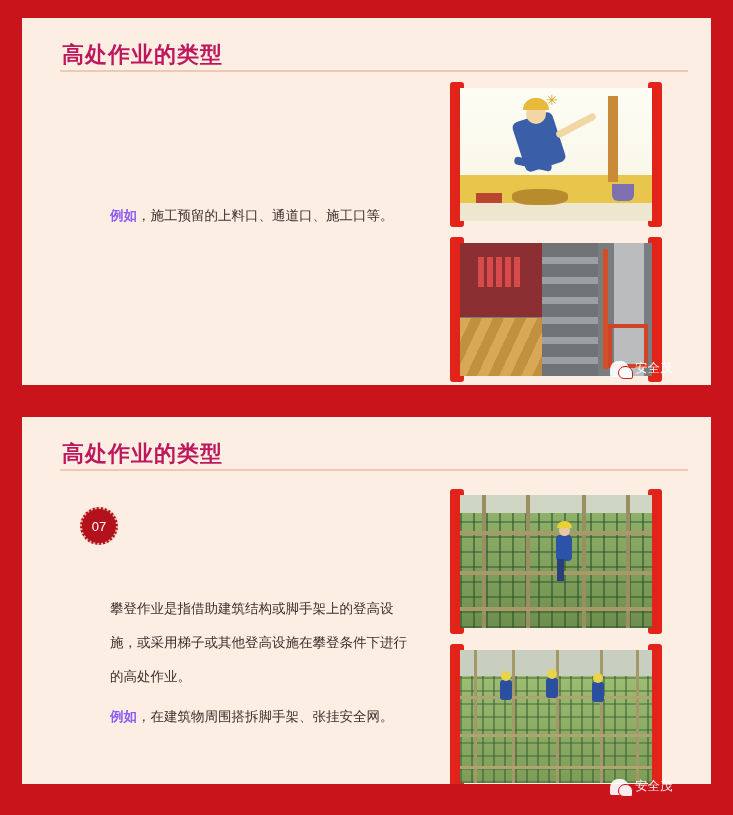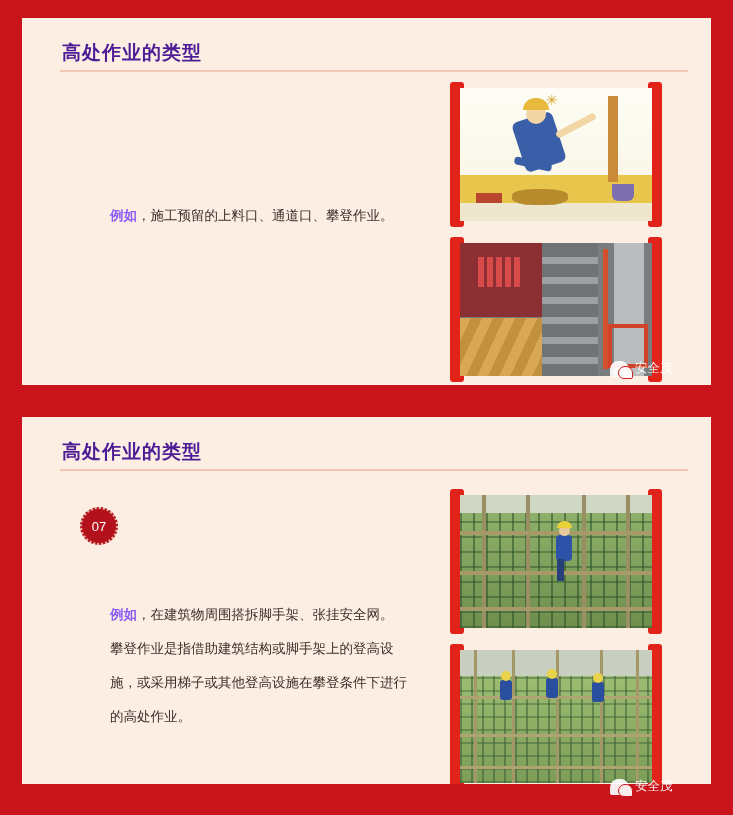--- a/index.html
+++ b/index.html
@@ -34,23 +34,23 @@
     background: #c8141a;
   }
   .strip-top   { top: 0;    height: 18px; }
   .strip-mid   { top: 385px; height: 32px; }
   .strip-bot   { top: 784px; height: 31px; }
 
   .title {
     position: absolute;
     left: 40px;
     top: 22px;
-    font-size: 19px;
+    font-size: 22px;
     font-weight: bold;
-    color: #4c1d95;
+    color: #be185d;
     letter-spacing: 1px;
   }
   .title-underline {
     position: absolute;
     left: 38px;
     top: 52px;
     width: 628px;
     height: 2px;
     background: #f0c9b5;
   }
@@ -309,21 +309,21 @@
   <div class="red-strip strip-mid"></div>
   <div class="red-strip strip-bot"></div>
 
   <div class="card one">
     <div class="title">高处作业的类型</div>
     <div class="title-underline"></div>
 
 
     <div class="body-text">
       <div style="margin-top:6px;">
-        <span class="example-label">例如</span><span>，施工预留的上料口、通道口、攀登作业。</span>
+        <span class="example-label">例如</span><span>，施工预留的上料口、通道口、施工口等。</span>
       </div>
     </div>
 
     <div class="photo-wrap" style="left:432px; top:70px;">
       <div class="clip-l"></div>
       <div class="clip-r"></div>
       <div class="photo ill1">
         <div class="ground"></div>
         <div class="ground2"></div>
         <div class="post"></div>
@@ -363,24 +363,24 @@
 
   <div class="card two">
     <div class="title">高处作业的类型</div>
     <div class="title-underline"></div>
 
     <div class="badge-row">
       <div class="badge">07</div>
     </div>
 
     <div class="body-text">
+      <div>攀登作业是指借助建筑结构或脚手架上的登高设施，或采用梯子或其他登高设施在攀登条件下进行的高处作业。</div>
       <div style="margin-top:6px;">
         <span class="example-label">例如</span><span>，在建筑物周围搭拆脚手架、张挂安全网。</span>
       </div>
-      <div>攀登作业是指借助建筑结构或脚手架上的登高设施，或采用梯子或其他登高设施在攀登条件下进行的高处作业。</div>
     </div>
 
     <div class="photo-wrap" style="left:432px; top:78px;">
       <div class="clip-l"></div>
       <div class="clip-r"></div>
       <div class="photo ill3">
         <div class="sky"></div>
         <div class="mesh"></div>
         <div class="pole-v" style="left:22px;"></div>
         <div class="pole-v" style="left:66px;"></div>

